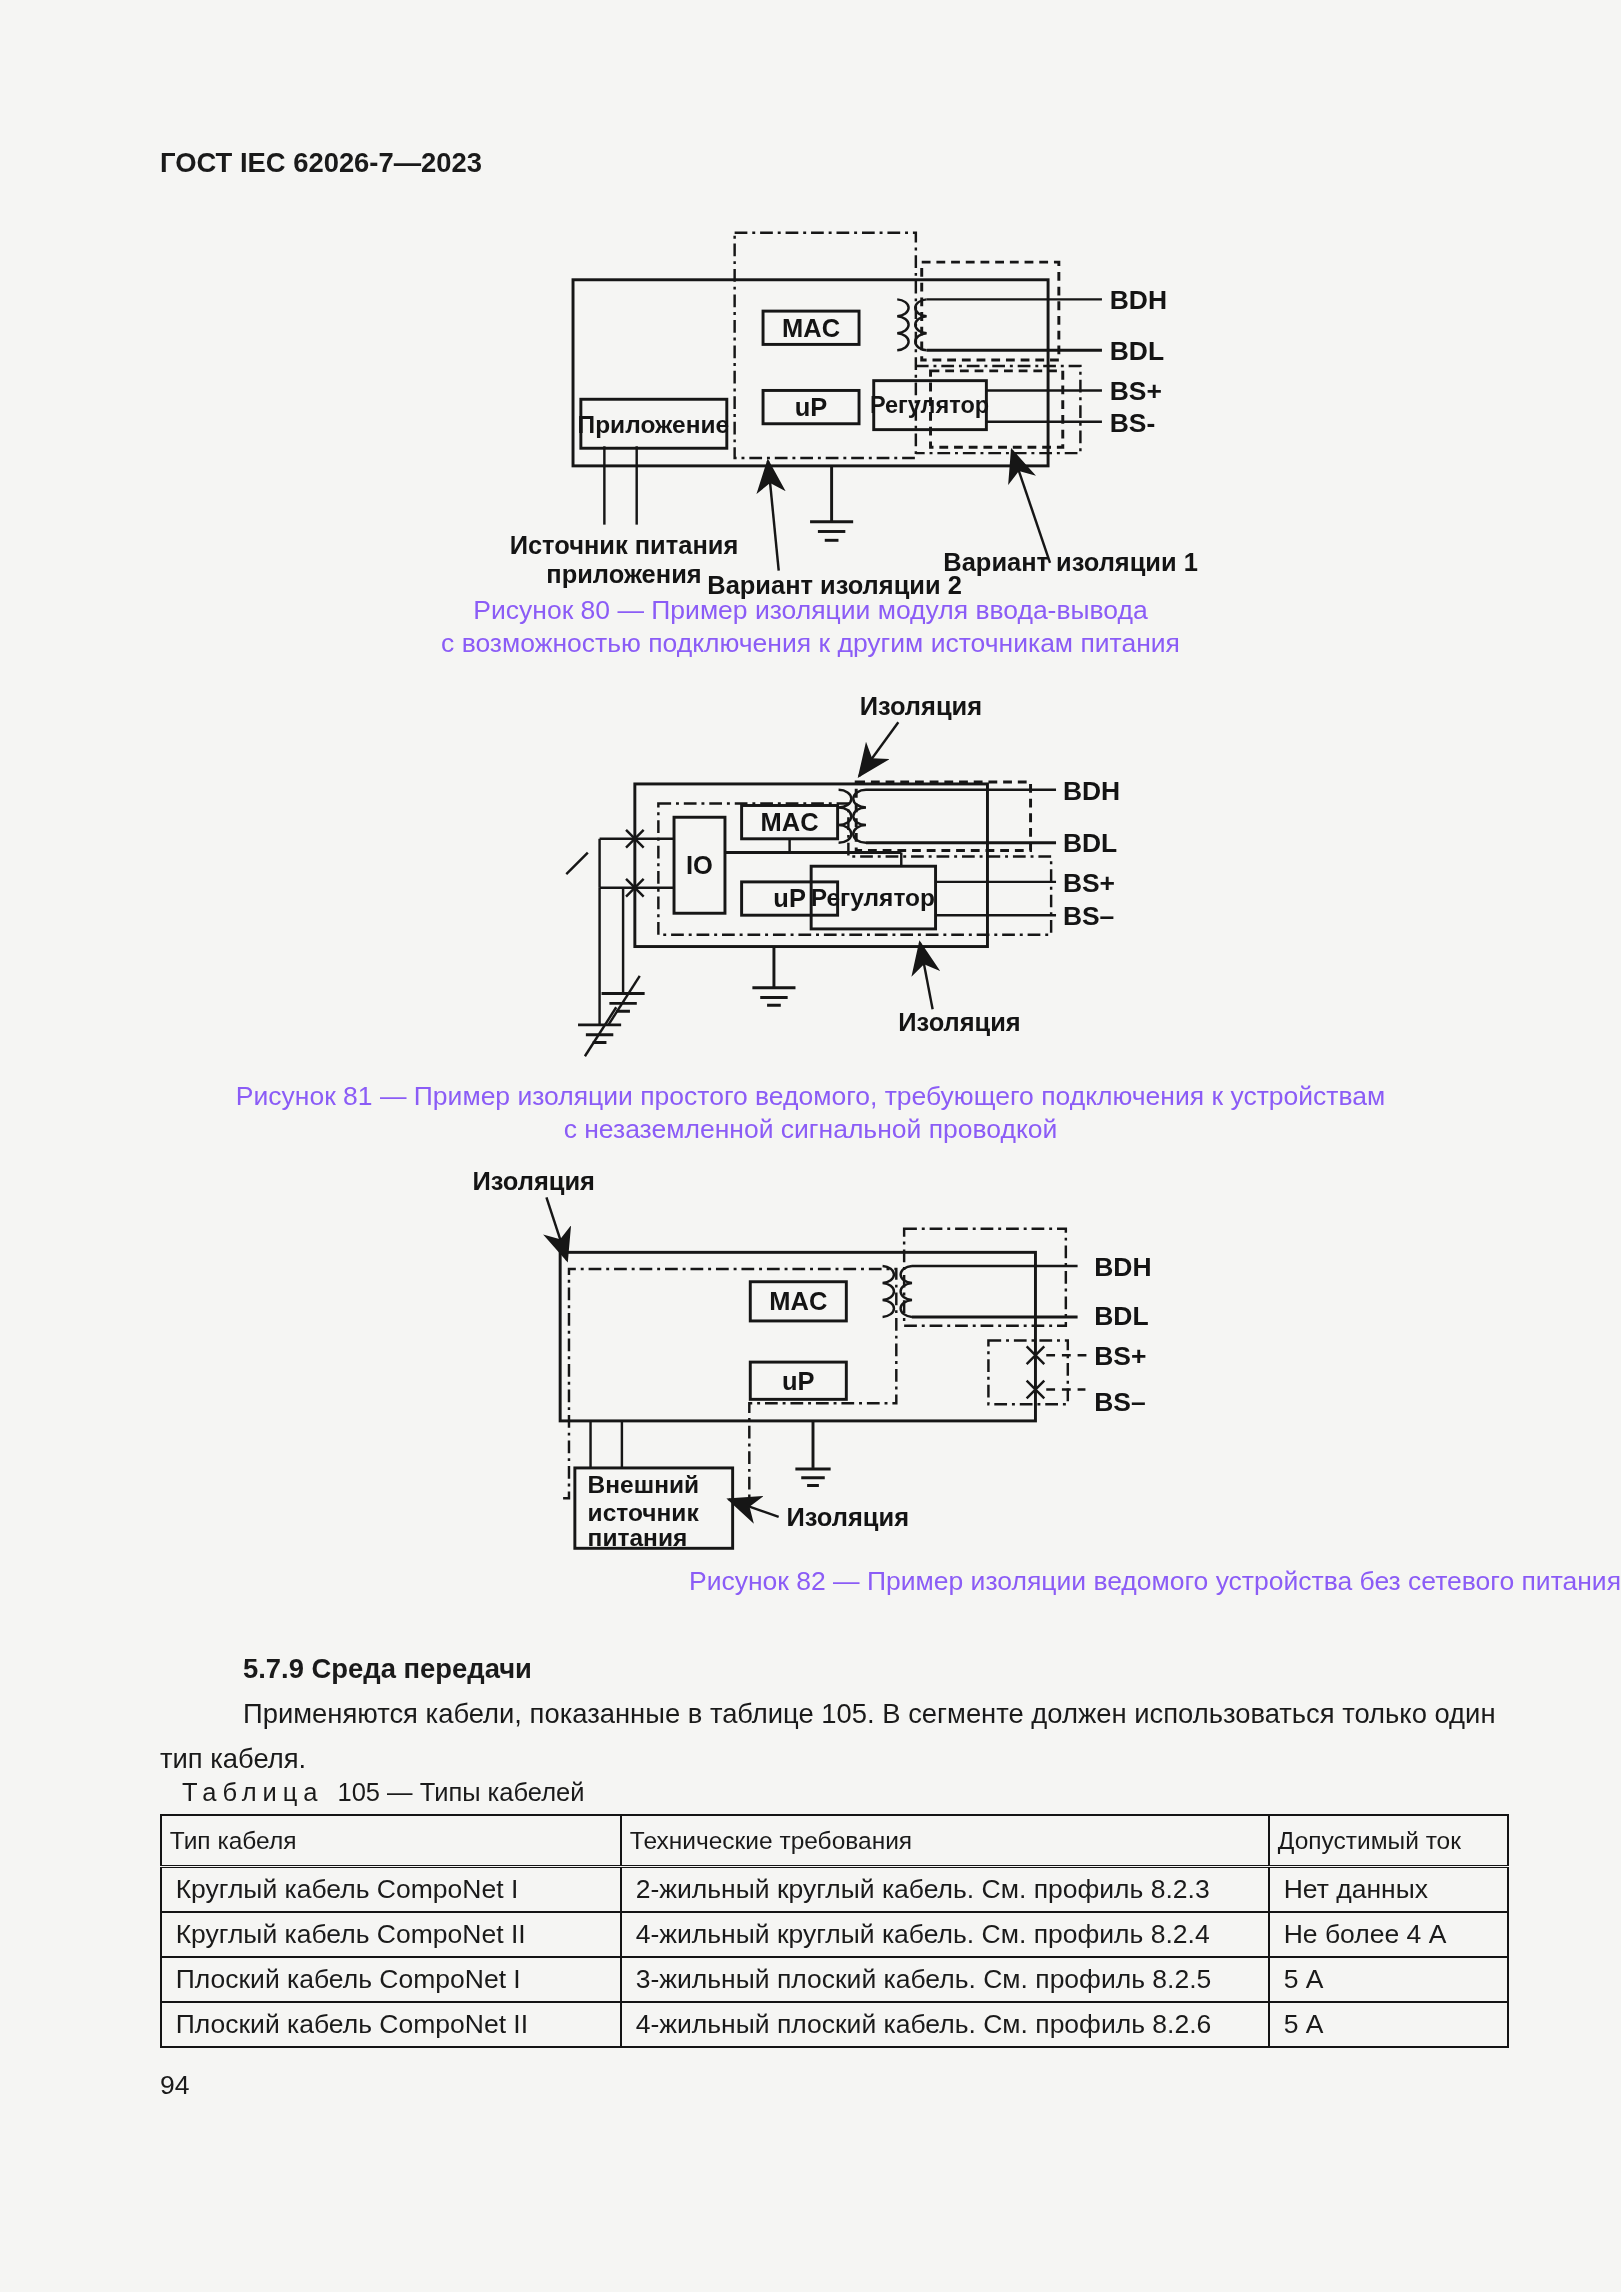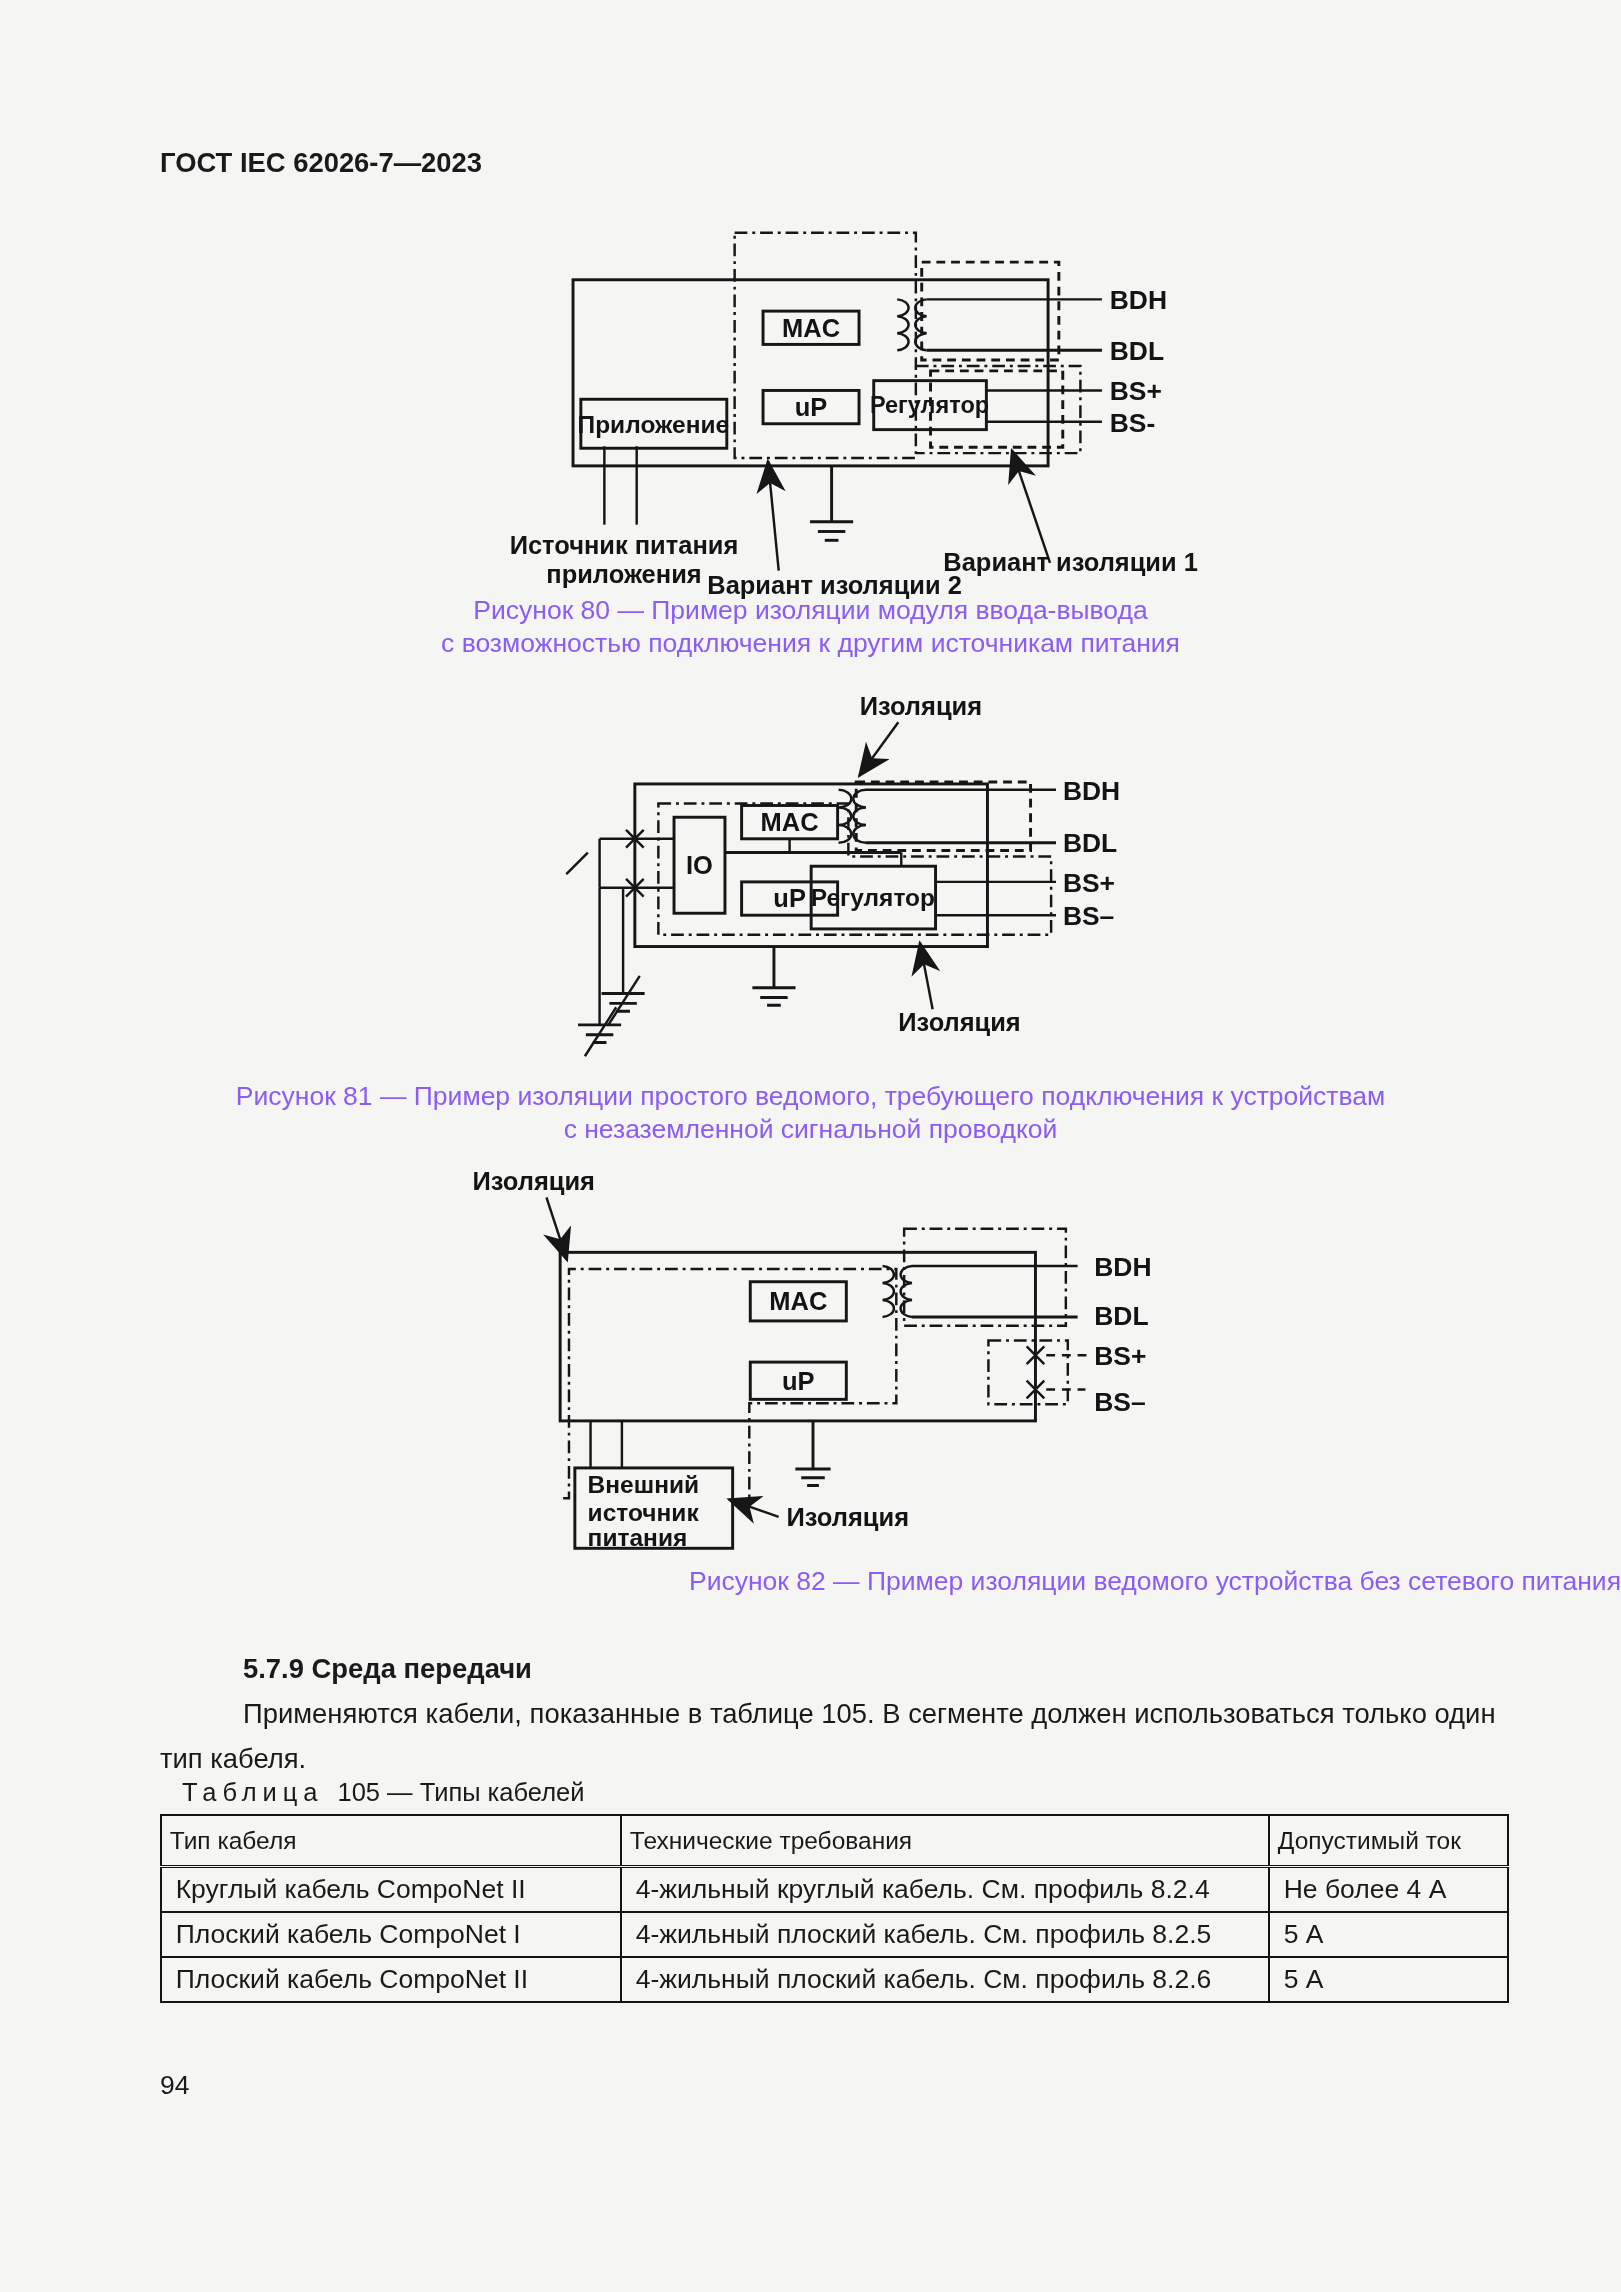--- a/index.html
+++ b/index.html
@@ -256,27 +256,32 @@
       </colgroup>
     <thead>
       <tr>
         <th>Тип кабеля</th>
         <th>Технические требования</th>
         <th>Допустимый ток</th>
       </tr>
     </thead>
     <tbody>
       <tr>
+        <td>Круглый кабель CompoNet I</td>
+        <td>2-жильный круглый кабель. См. профиль 8.2.3</td>
+        <td>Нет данных</td>
+      </tr>
+      <tr>
         <td>Круглый кабель CompoNet II</td>
         <td>4-жильный круглый кабель. См. профиль 8.2.4</td>
         <td>Не более 4 А</td>
       </tr>
       <tr>
         <td>Плоский кабель CompoNet I</td>
-        <td>4-жильный плоский кабель. См. профиль 8.2.5</td>
+        <td>3-жильный плоский кабель. См. профиль 8.2.5</td>
         <td>5 А</td>
       </tr>
       <tr>
         <td>Плоский кабель CompoNet II</td>
         <td>4-жильный плоский кабель. См. профиль 8.2.6</td>
         <td>5 А</td>
       </tr>
     </tbody>
   </table>
 

